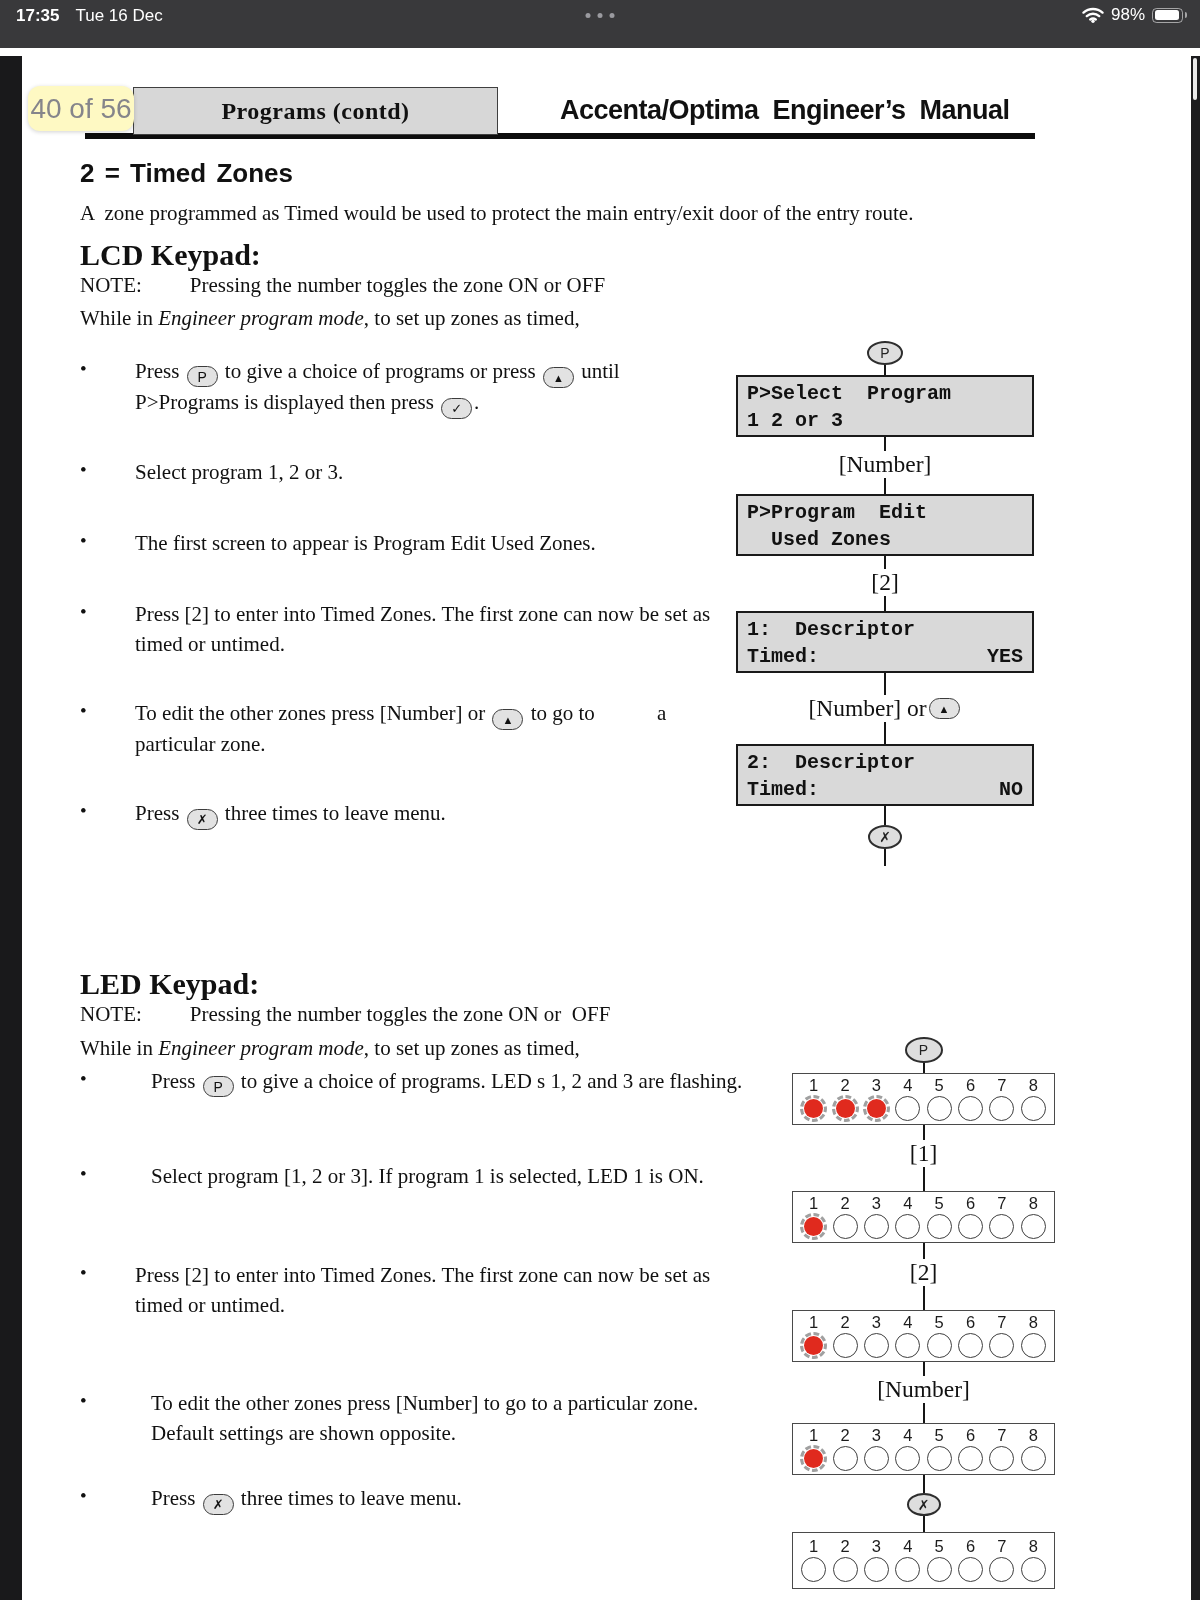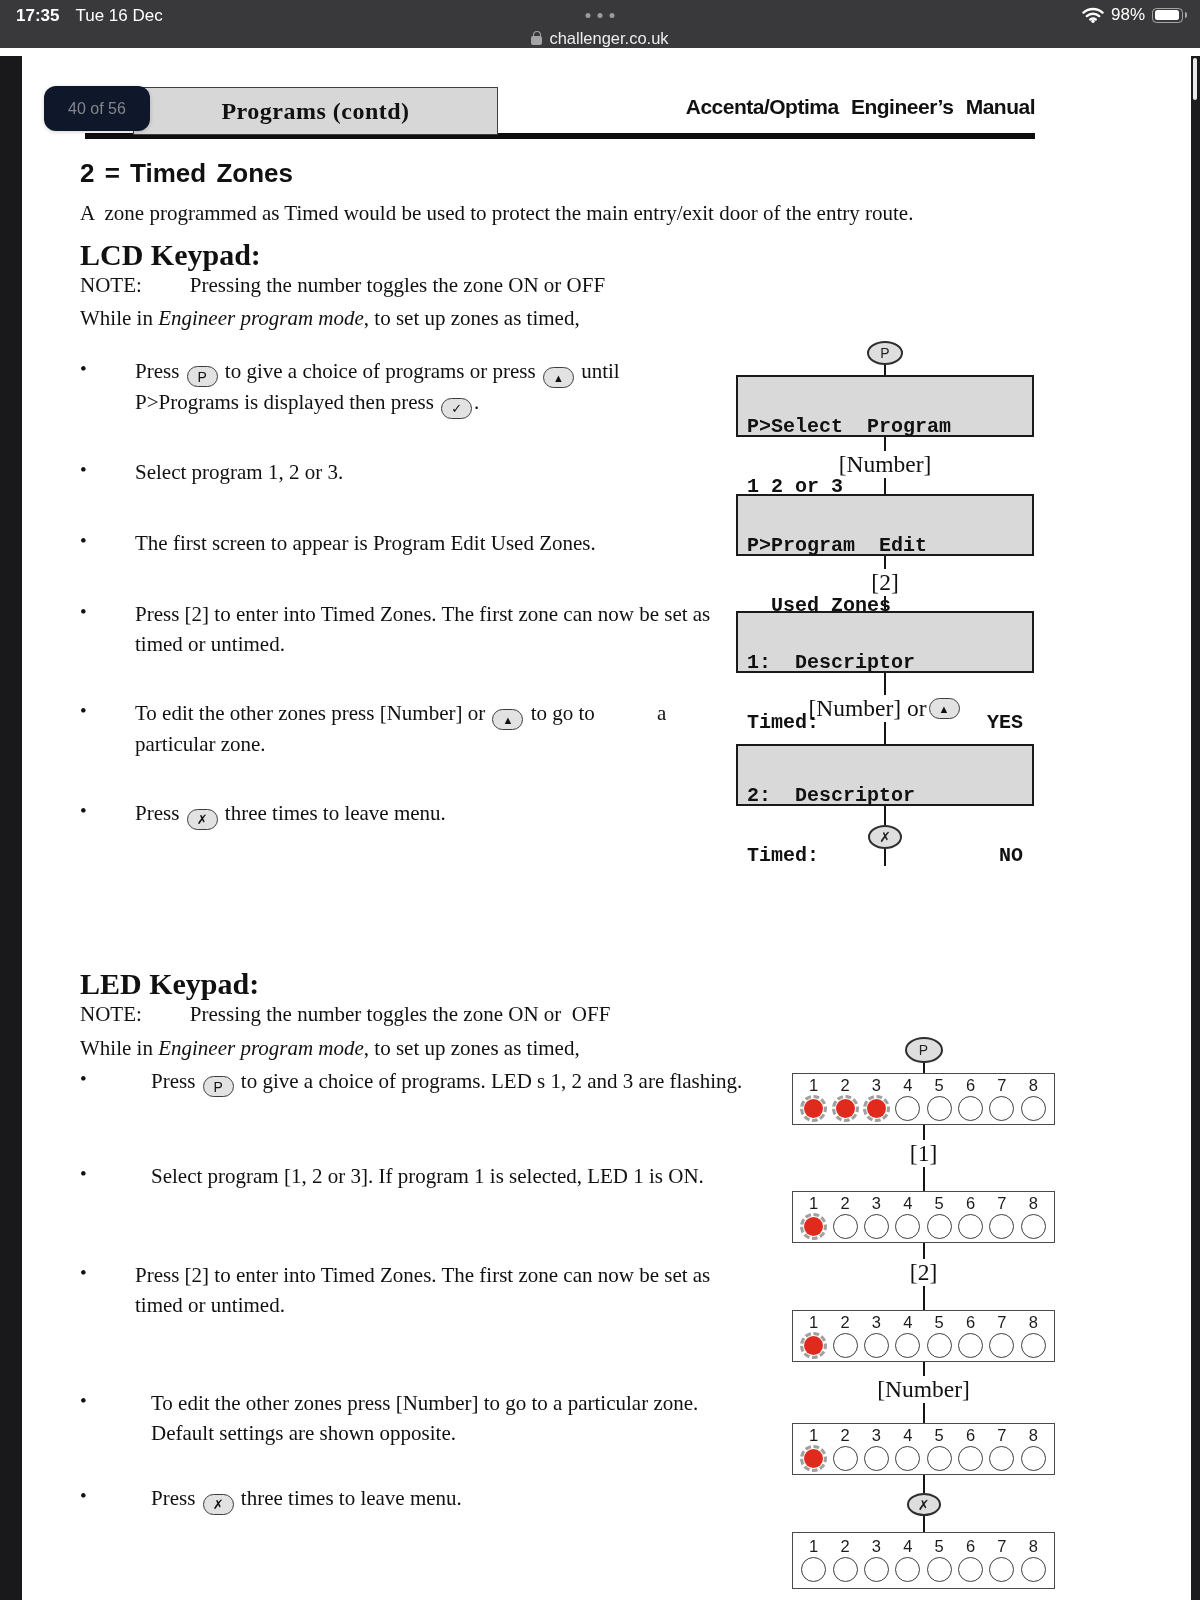--- a/index.html
+++ b/index.html
@@ -23,28 +23,28 @@
           color:#ececec;font-family:"Liberation Sans",sans-serif;font-size:16.5px;}
   .lock{width:11px;height:9px;background:#a2a2a7;border-radius:2px;position:relative;margin-top:4px;}
   .lock::before{content:"";position:absolute;top:-5.5px;left:1.5px;width:8px;height:8px;border:1.8px solid #a2a2a7;
                 border-bottom:none;border-radius:4px 4px 0 0;box-sizing:border-box;}
 
   .edge-left{position:absolute;left:0;top:56px;width:22px;height:1544px;background:#19191b;}
   .edge-right{position:absolute;left:1191px;top:56px;width:9px;height:1544px;background:#1c1c1e;}
   .scroll-thumb{position:absolute;left:1193px;top:58px;width:4px;height:42px;background:#e9e9e9;border-radius:2px;}
 
   
-  .page-pill{position:absolute;left:44px;top:86px;width:106px;height:45px;background:#0f172a;border-radius:12px;
+  .page-pill{position:absolute;left:28px;top:86px;width:106px;height:45px;background:#fef9c3;border-radius:12px;
              box-shadow:0 1px 4px rgba(0,0,0,.18);display:flex;align-items:center;justify-content:center;
-             font-family:"Liberation Sans",sans-serif;font-size:16px;color:#85858b;z-index:3;}
+             font-family:"Liberation Sans",sans-serif;font-size:28px;color:#85858b;z-index:3;}
   .section-tab{position:absolute;left:133px;top:87px;width:365px;height:48px;background:#d7d7d7;border:1.5px solid #3f3f3f;
                box-sizing:border-box;display:flex;align-items:center;justify-content:center;
                font-family:"Liberation Serif",serif;font-weight:bold;font-size:24px;letter-spacing:.5px;z-index:2;}
-  .manual-title{position:absolute;left:560px;top:95px;width:475px;text-align:right;
-                font-family:"Liberation Sans",sans-serif;font-weight:bold;font-size:21px;word-spacing:7px;letter-spacing:-.5px;}
+  .manual-title{position:absolute;left:560px;top:95px;width:475px;text-align:left;
+                font-family:"Liberation Sans",sans-serif;font-weight:bold;font-size:27px;word-spacing:7px;letter-spacing:-.5px;}
   .header-rule{position:absolute;left:85px;top:133px;width:950px;height:6px;background:#0d0d0d;}
 
   
   .h-sans{position:absolute;font-family:"Liberation Sans",sans-serif;font-weight:bold;font-size:26px;word-spacing:3px;}
   .para{position:absolute;font-size:21px;line-height:29px;white-space:pre-wrap;}
   .sub-title{position:absolute;font-weight:bold;font-size:30px;}
   .bullet{position:absolute;display:flex;}
   .bullet .dot{width:55px;font-size:19px;padding-top:1px;}
   .bullet .btext{font-size:21px;line-height:29.5px;}
   .w585{width:585px;} .w610{width:612px;margin-left:16px;}
@@ -61,21 +61,21 @@
   .flow{position:absolute;display:flex;flex-direction:column;align-items:center;}
   .vl{width:2px;background:#151515;}
   .key-oval{background:#dedede;border:2px solid #2e2e2e;border-radius:50%;width:36px;height:24px;box-sizing:border-box;
             display:flex;align-items:center;justify-content:center;font-family:"Liberation Sans",sans-serif;
             font-size:14px;color:#222;}
   .conn-label{font-family:"Liberation Serif",serif;font-size:23.5px;display:flex;align-items:center;}
 
   .lcd-flow{left:736px;top:341px;width:298px;}
   .lcd-box{width:298px;height:62px;box-sizing:border-box;background:#d9d9d9;border:2px solid #1a1a1a;
            font-family:"Liberation Mono",monospace;font-weight:bold;font-size:20px;padding:3px 9px;}
-  .lcd-line{display:flex;justify-content:space-between;line-height:27px;white-space:pre;margin-top:33px;}
+  .lcd-line{display:flex;justify-content:space-between;line-height:27px;white-space:pre;}
 
   .led-flow{left:792px;top:1037px;width:263px;}
   .led-box{width:263px;height:52px;box-sizing:border-box;background:#fff;border:1.6px solid #4a4a4a;
            display:grid;grid-template-columns:repeat(8,1fr);padding:2px 5px 0 5px;}
   .led-box.tall{height:57px;padding-top:4px;}
   .led-cell{text-align:center;}
   .led-num{font-family:"Liberation Sans",sans-serif;font-size:16.5px;line-height:19px;color:#1c1c1c;}
   .led{width:25px;height:25px;border:1.7px solid #3f3f3f;border-radius:50%;background:#fff;margin:1px auto 0;box-sizing:border-box;}
   .led.flash{width:19px;height:19px;border:none;background:#e02a1e;outline:3px dashed #a0a0a0;outline-offset:1px;margin-top:4px;}
 </style>
@@ -100,24 +100,20 @@
       <circle cx="11" cy="14.3" r="1.7" fill="#fff"></circle>
     </svg>
     <span>98%</span>
     <span class="bat-wrap">
       <span class="bat">
           <span class="fill"></span>
         </span>
         <span class="bat-tip"></span>
     </span>
   </div>
-  <div class="urlrow">
-    <span class="lock"></span>
-    <span>challenger.co.uk</span>
-  </div>
 </div>
 
 <div class="edge-left"></div>
 <div class="edge-right"></div>
 <div class="scroll-thumb"></div>
 
 <div class="page-pill">40 of 56</div>
 <div class="section-tab">Programs (contd)</div>
 <div class="manual-title">Accenta/Optima Engineer’s Manual</div>
 <div class="header-rule"></div>

